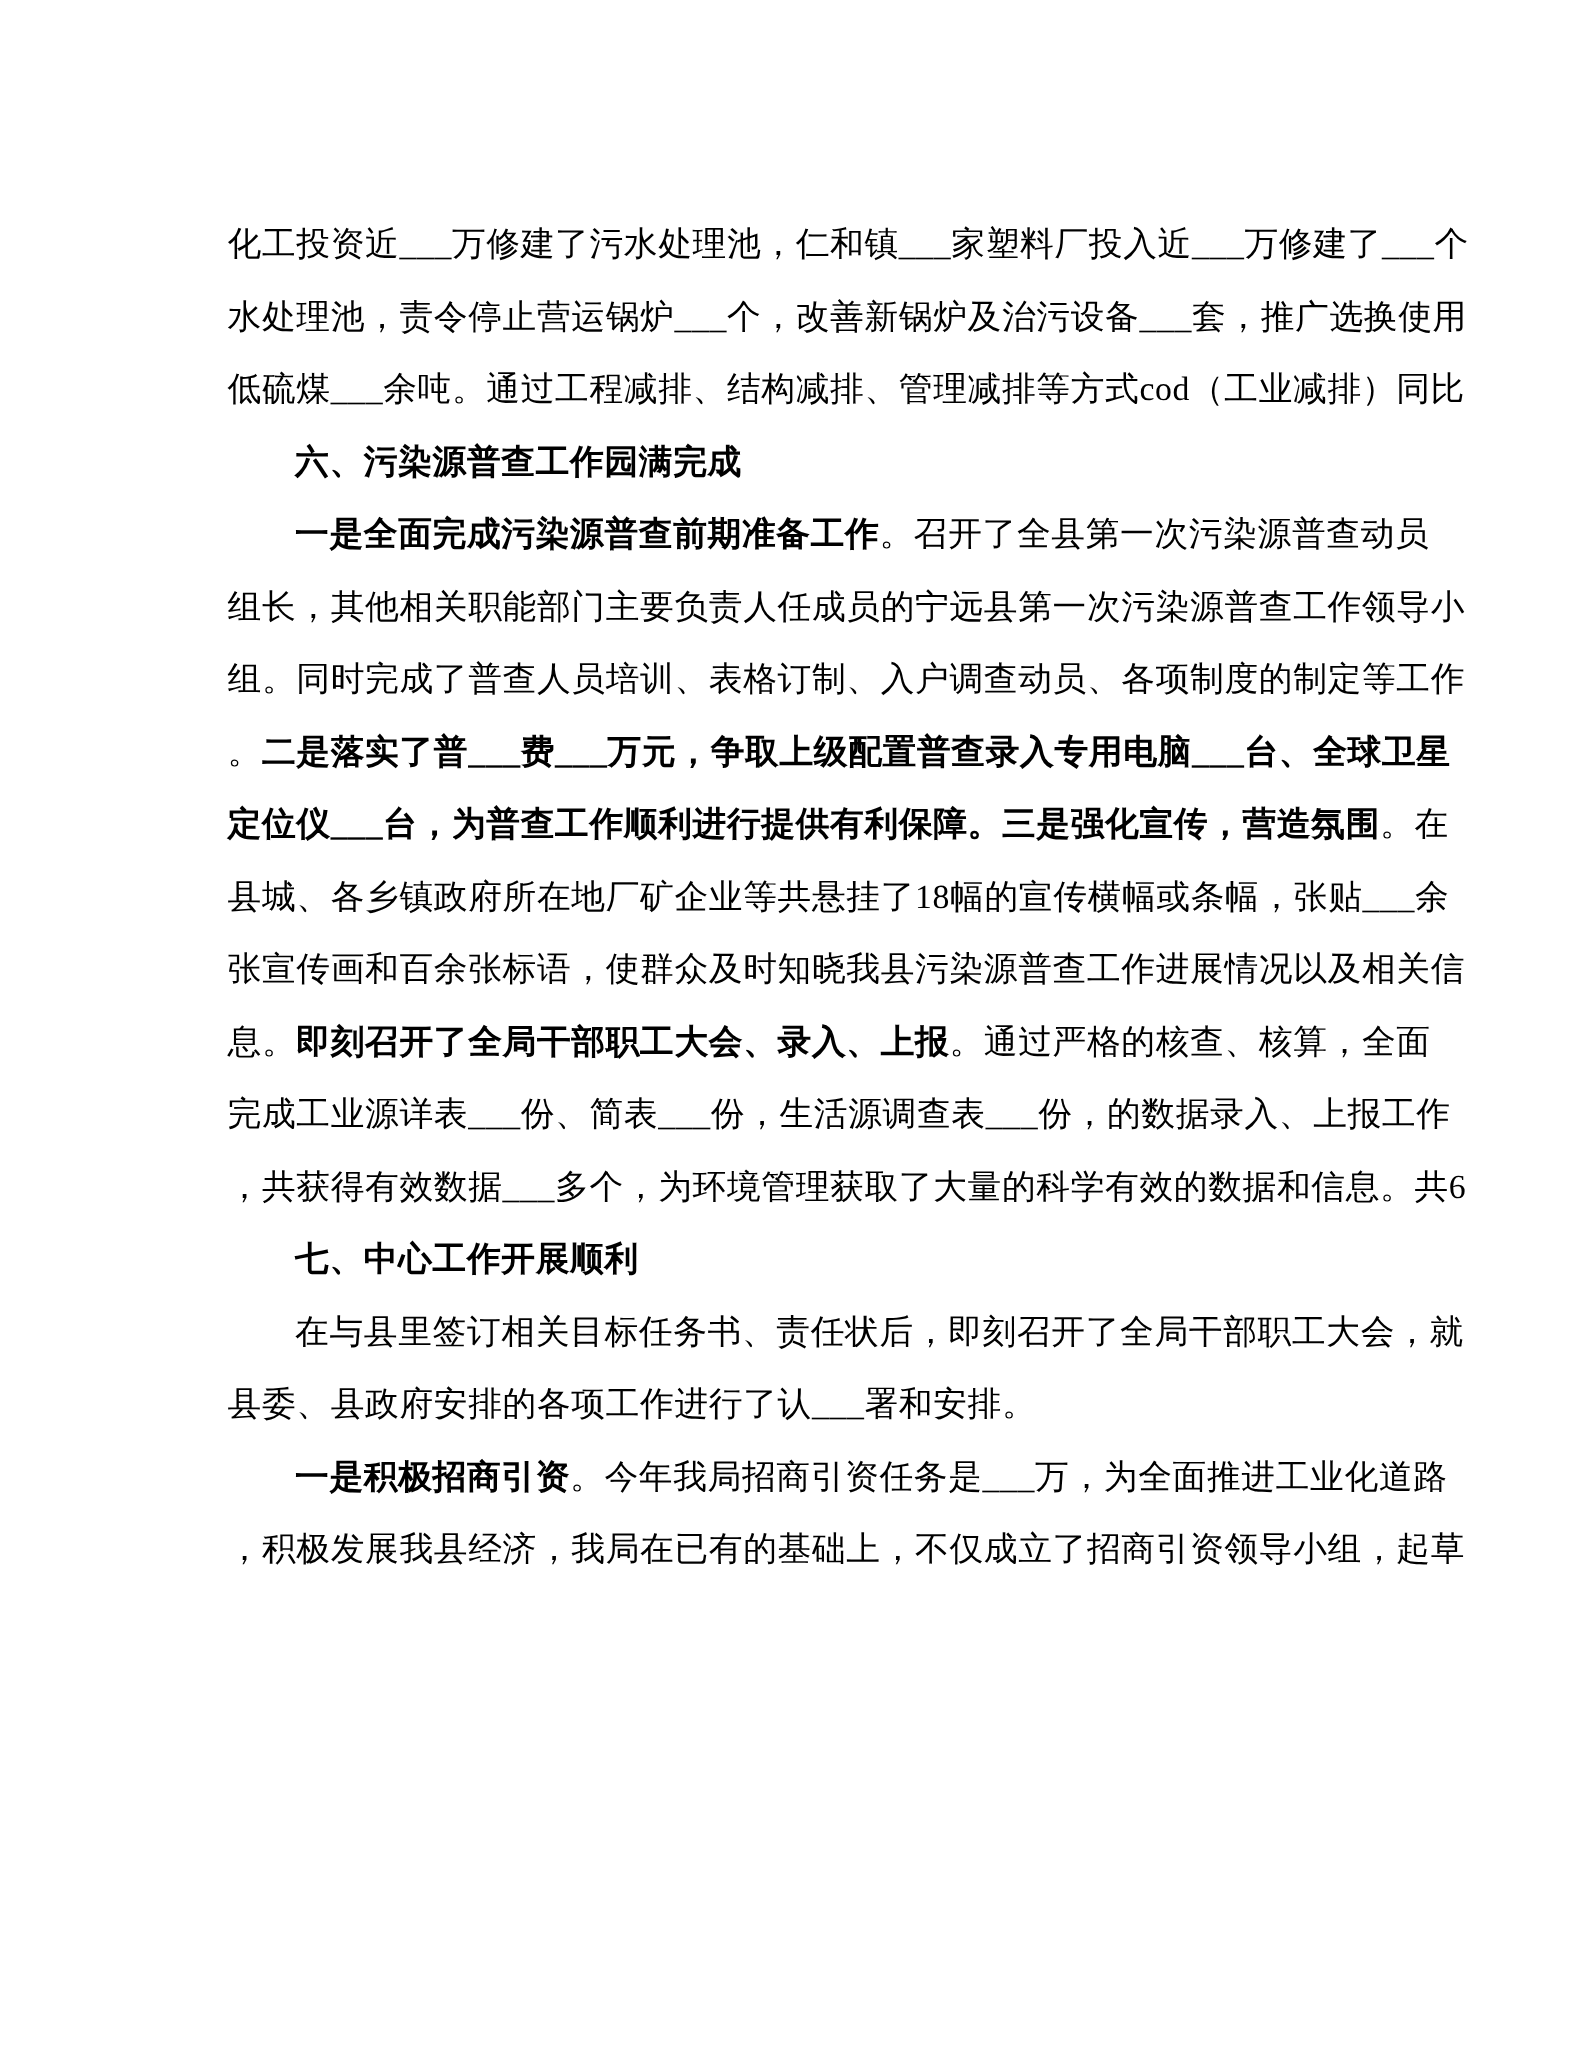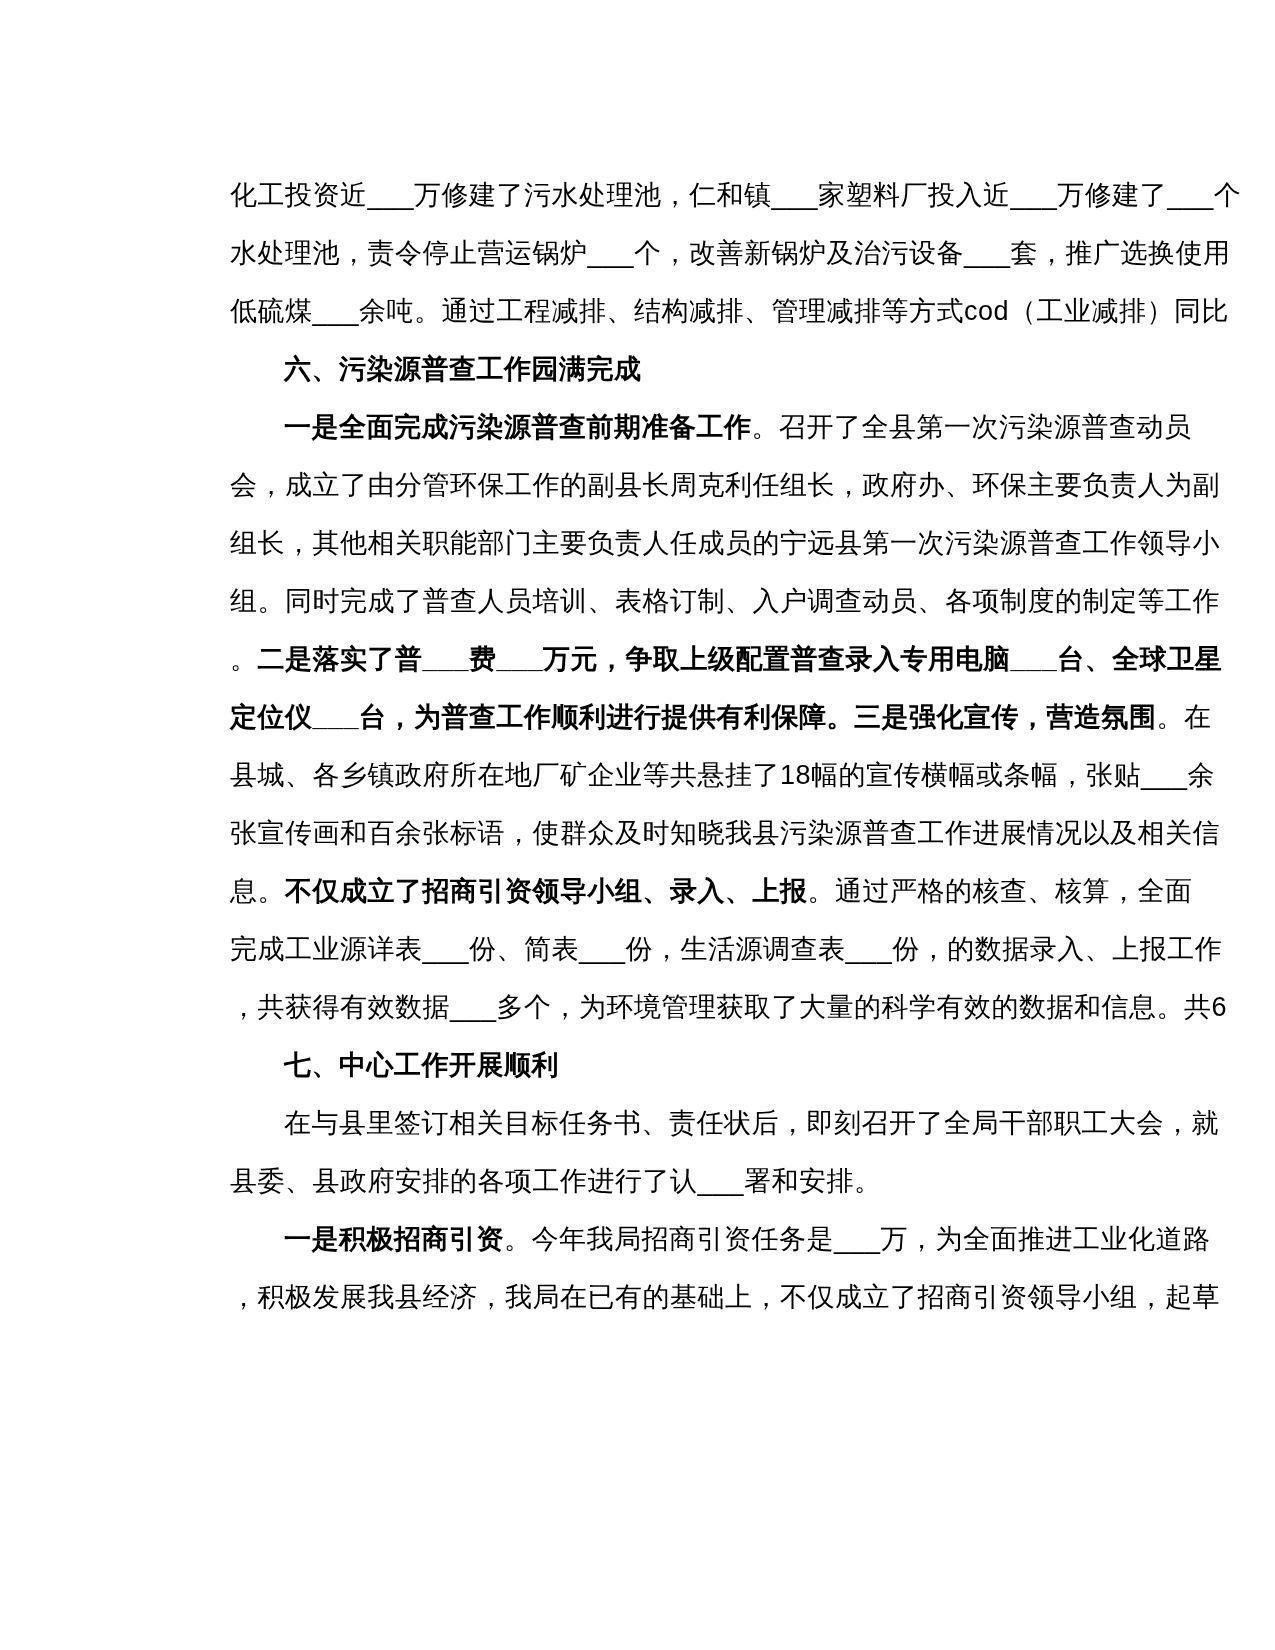--- a/index.html
+++ b/index.html
@@ -17,51 +17,49 @@
   }
   .doc-lines {
     position: absolute;
     top: 166px;
     left: 182px;
     width: 953px;
   }
   .line {
     height: 58px;
     line-height: 58px;
-    font-family: Liberation Sans, sans-serif;
+    font-family: Liberation Serif, serif;
     font-size: 27px;
     color: #000000;
     white-space: nowrap;
     letter-spacing: 0.5px;
-    margin-left: 48px;
   }
   .line.indent {
     padding-left: 54px;
   }
   .run { font-weight: 400; }
   .run.bold { font-weight: 700; }
 </style>
 </head>
 <body>
 
 <div class="page">
   <div class="doc-lines">
       <div class="line"><span class="run">化工投资近___万修建了污水处理池，仁和镇___家塑料厂投入近___万修建了___个</span></div>
       <div class="line"><span class="run">水处理池，责令停止营运锅炉___个，改善新锅炉及治污设备___套，推广选换使用</span></div>
       <div class="line"><span class="run">低硫煤___余吨。通过工程减排、结构减排、管理减排等方式cod（工业减排）同比</span></div>
       <div class="line indent"><span class="run bold">六、污染源普查工作园满完成</span></div>
       <div class="line indent"><span class="run bold">一是全面完成污染源普查前期准备工作</span><span class="run">。召开了全县第一次污染源普查动员</span></div>
-      <div class="line"><span class="run">会，成立了由分管环保工作的副县长周克利任组长，政府办、环保主要负责人为副</span></div>
       <div class="line"><span class="run">组长，其他相关职能部门主要负责人任成员的宁远县第一次污染源普查工作领导小</span></div>
       <div class="line"><span class="run">组。同时完成了普查人员培训、表格订制、入户调查动员、各项制度的制定等工作</span></div>
       <div class="line"><span class="run">。</span><span class="run bold">二是落实了普___费___万元，争取上级配置普查录入专用电脑___台、全球卫星</span></div>
       <div class="line"><span class="run bold">定位仪___台，为普查工作顺利进行提供有利保障。三是强化宣传，营造氛围</span><span class="run">。在</span></div>
       <div class="line"><span class="run">县城、各乡镇政府所在地厂矿企业等共悬挂了18幅的宣传横幅或条幅，张贴___余</span></div>
       <div class="line"><span class="run">张宣传画和百余张标语，使群众及时知晓我县污染源普查工作进展情况以及相关信</span></div>
-      <div class="line"><span class="run">息。</span><span class="run bold">不仅成立了招商引资领导小组、录入、上报</span><span class="run">。通过严格的核查、核算，全面</span></div>
+      <div class="line"><span class="run">息。</span><span class="run bold">即刻召开了全局干部职工大会、录入、上报</span><span class="run">。通过严格的核查、核算，全面</span></div>
       <div class="line"><span class="run">完成工业源详表___份、简表___份，生活源调查表___份，的数据录入、上报工作</span></div>
       <div class="line"><span class="run">，共获得有效数据___多个，为环境管理获取了大量的科学有效的数据和信息。共6</span></div>
       <div class="line indent"><span class="run bold">七、中心工作开展顺利</span></div>
       <div class="line indent"><span class="run">在与县里签订相关目标任务书、责任状后，即刻召开了全局干部职工大会，就</span></div>
       <div class="line"><span class="run">县委、县政府安排的各项工作进行了认___署和安排。</span></div>
       <div class="line indent"><span class="run bold">一是积极招商引资</span><span class="run">。今年我局招商引资任务是___万，为全面推进工业化道路</span></div>
       <div class="line"><span class="run">，积极发展我县经济，我局在已有的基础上，不仅成立了招商引资领导小组，起草</span></div>
     </div>
 </div>
 

